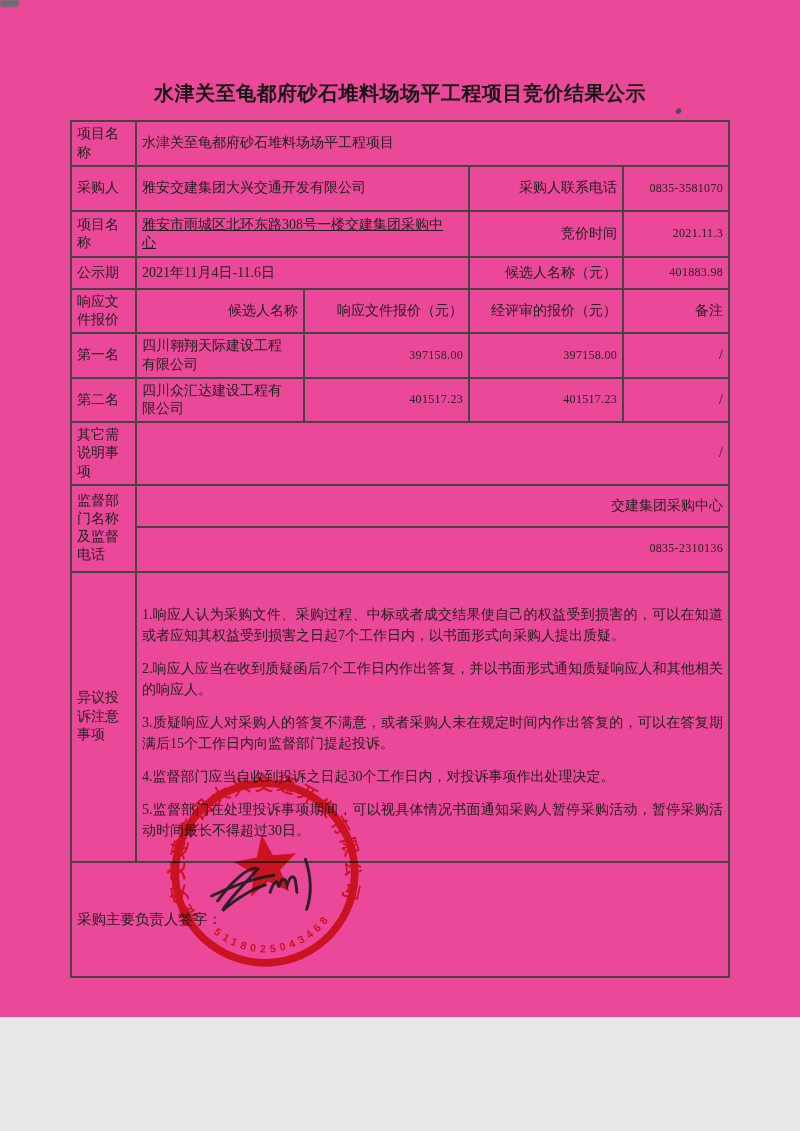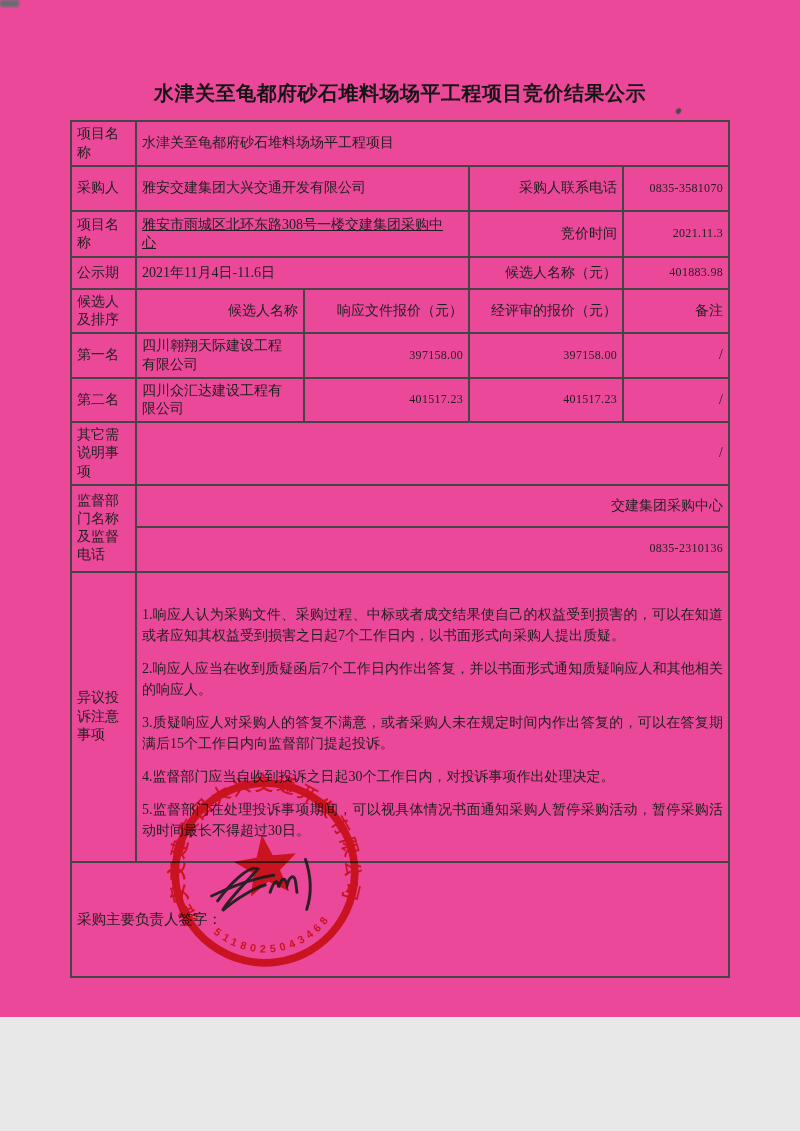--- a/index.html
+++ b/index.html
@@ -108,21 +108,21 @@
     </tr>
 
     <tr class="h32">
       <td>公示期</td>
       <td colspan="2">2021年11月4日-11.6日</td>
       <td class="ctr">候选人名称（元）</td>
       <td class="ctr num">401883.98</td>
     </tr>
 
     <tr class="h40">
-      <td>候选人及排序</td>
+      <td>响应文件报价</td>
       <td class="ctr">候选人名称</td>
       <td class="ctr">响应文件报价（元）</td>
       <td class="ctr">经评审的报价（元）</td>
       <td class="ctr">备注</td>
     </tr>
 
     <tr class="h40">
       <td>第一名</td>
       <td>
         <div class="name-wrap">四川翱翔天际建设工程有限公司</div>

